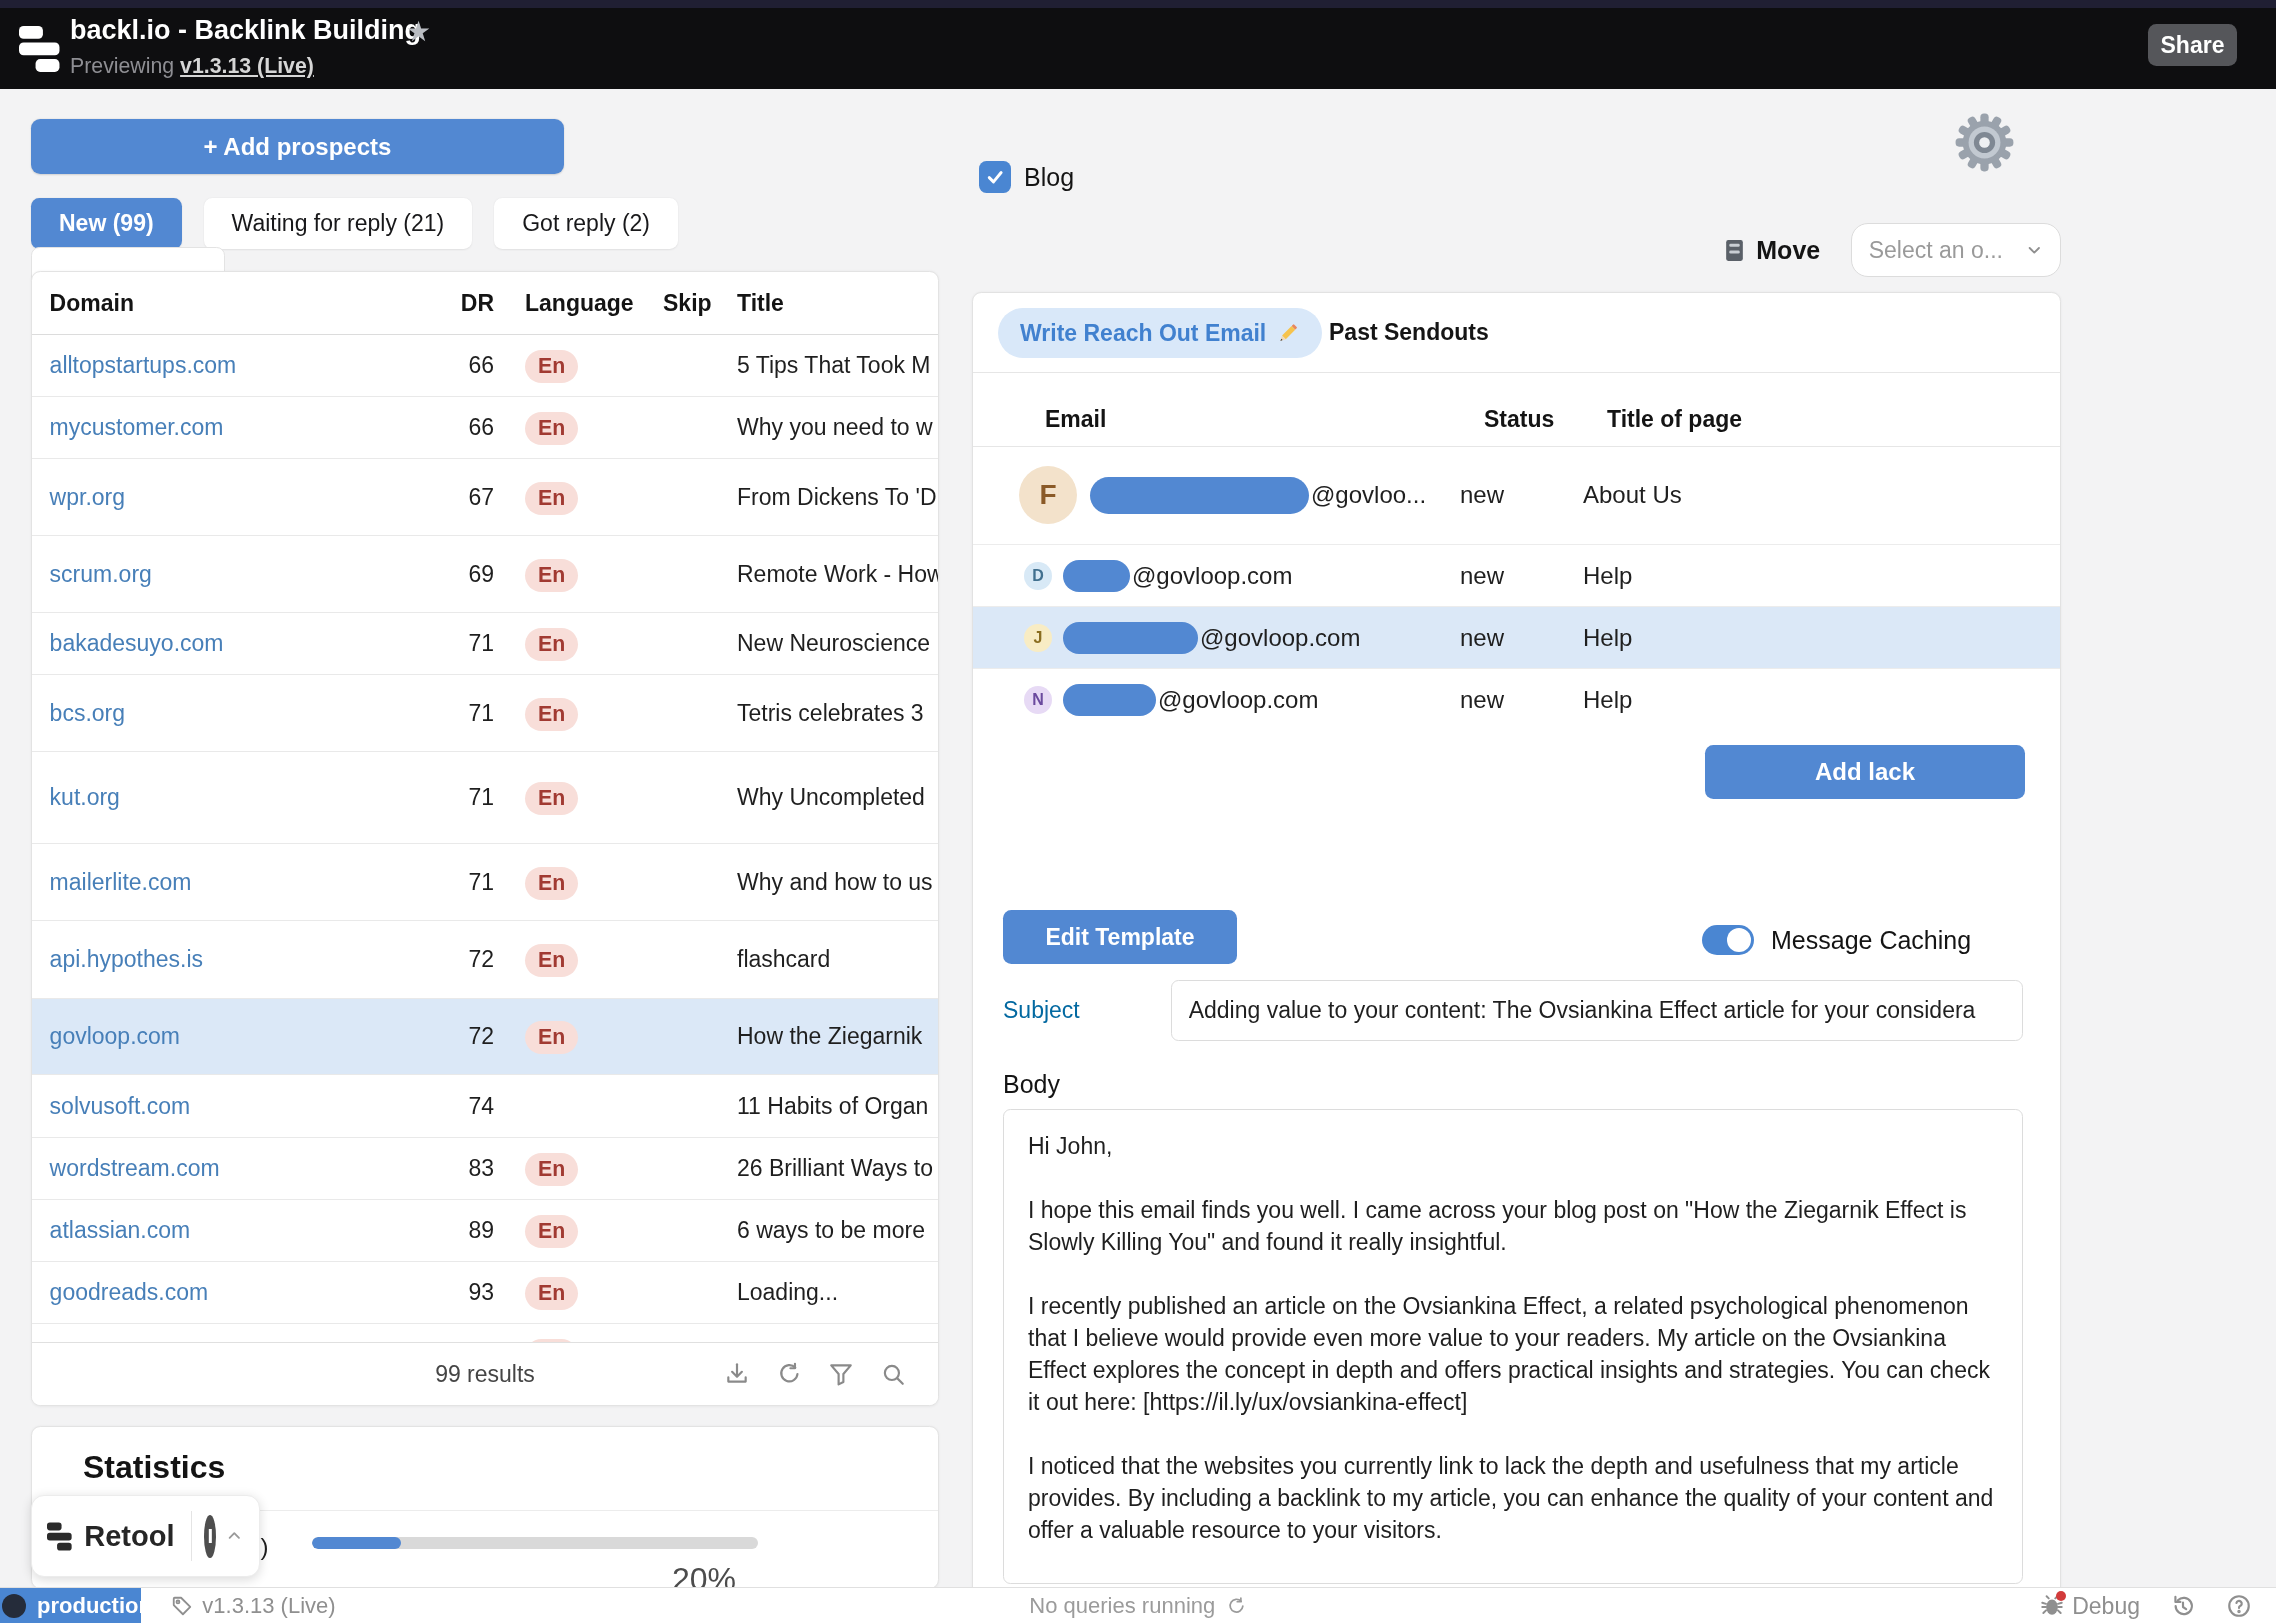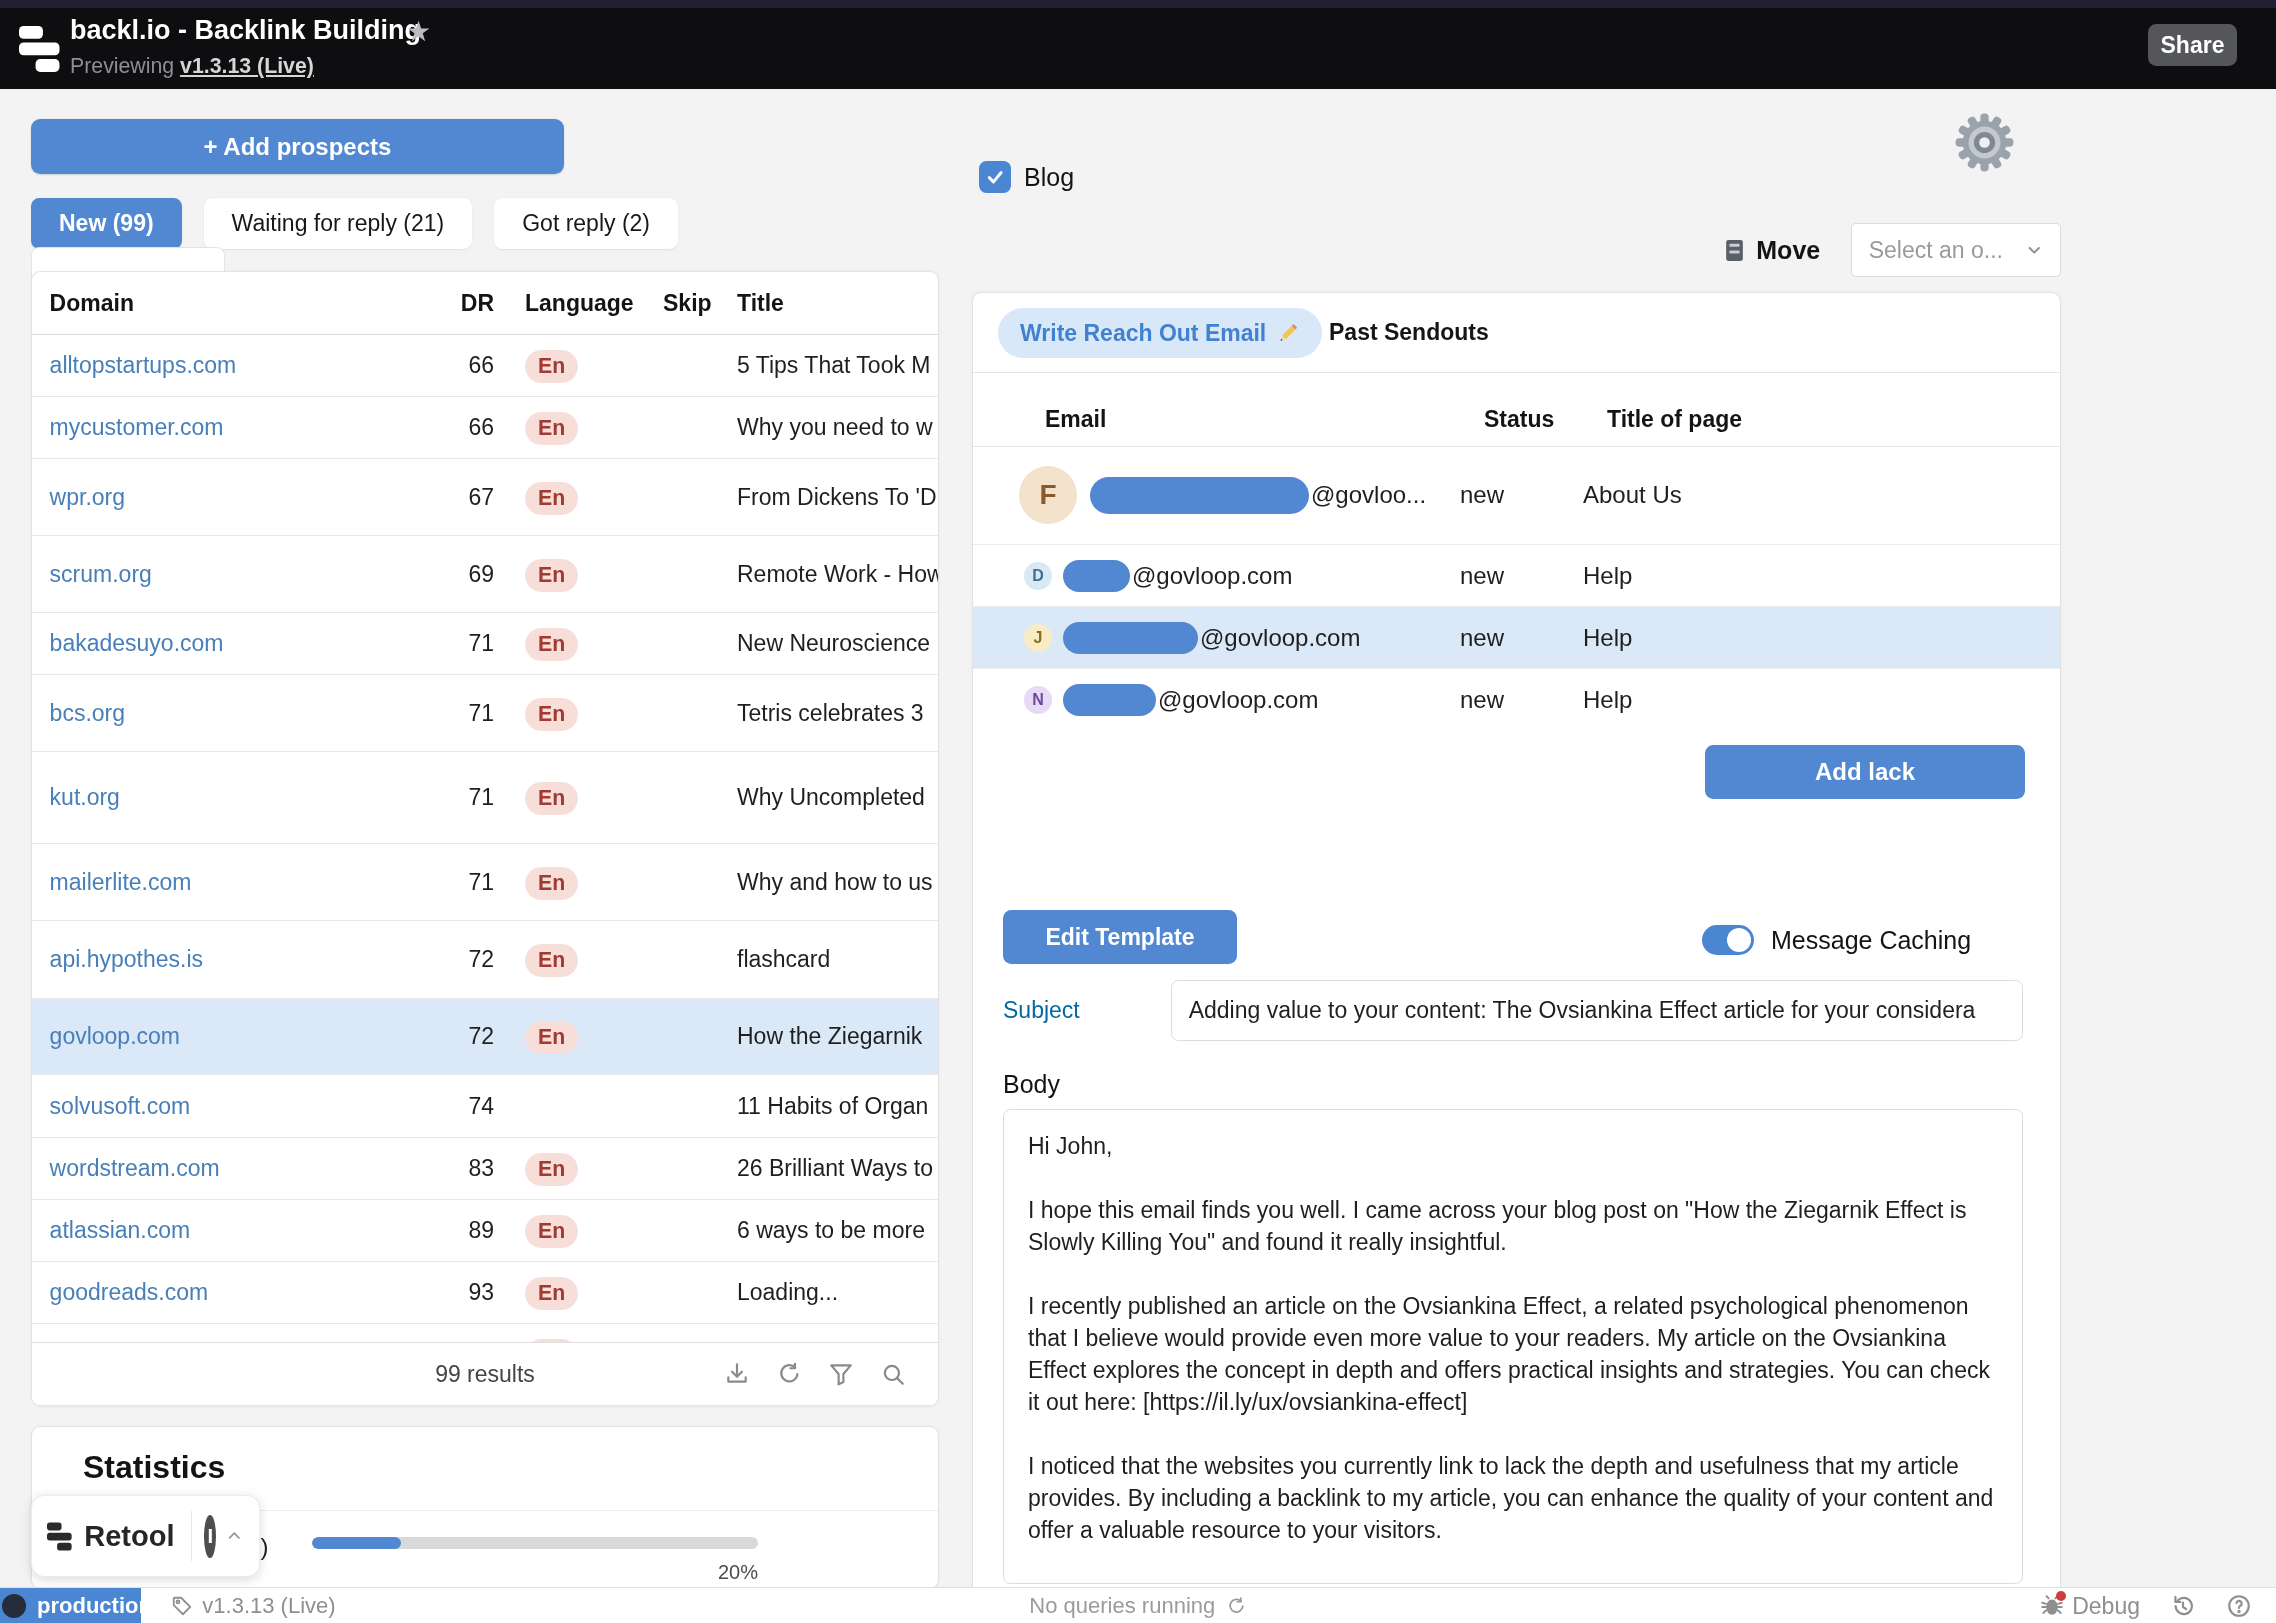--- a/index.html
+++ b/index.html
@@ -48,38 +48,38 @@
   .ficons svg{display:block;cursor:pointer;}
 
   
   .scard{position:absolute;left:31px;top:1426px;width:906px;height:161px;background:#fff;border:0.9px solid #e3e3e3;
          border-radius:9.3px;z-index:2;overflow:hidden;box-shadow:0 0.9px 2.8px rgba(0,0,0,.05);}
   .s-title{position:absolute;left:51px;top:22px;font-size:32px;font-weight:800;color:#141414;}
   .s-div{position:absolute;left:0;right:0;top:83px;height:0.9px;background:#ececec;}
   .s-label{position:absolute;left:51px;top:106px;font-size:24px;color:#1f1f1f;}
   .s-bar{position:absolute;left:280px;top:110px;width:446px;height:12px;border-radius:6.5px;background:#d9d9d9;overflow:hidden;}
   .s-fill{height:100%;background:#5288d2;border-radius:6.5px;}
-  .s-pct{position:absolute;left:640px;top:134px;width:86px;text-align:right;font-size:20px;color:#4c4c4c;}
+  .s-pct{position:absolute;left:640px;top:134px;width:86px;text-align:left;font-size:32px;color:#4c4c4c;}
 
   
   .wmark{position:absolute;left:31px;top:1495px;width:229px;height:82px;background:#fff;border:0.9px solid #ececec;border-radius:13px;
          z-index:50;box-shadow:0 2.8px 11px rgba(0,0,0,.14);display:flex;align-items:center;padding:0 15px;box-sizing:border-box;cursor:pointer;}
   .wm-brand{font-size:29px;font-weight:800;color:#262626;margin-left:9.3px;}
   .wm-div{width:0.9px;height:50px;background:#e4e4e4;margin:0 13px 0 16.7px;}
   .wm-circle{width:43px;height:43px;border-radius:50%;background:#4e4e4e;color:#fff;font-size:20.4px;font-weight:600;
              display:flex;align-items:center;justify-content:center;}
   .wm-chev{margin-left:9.3px;}
 
   
   .chk{position:absolute;left:979px;top:161px;width:32px;height:32px;background:#4a86d2;border-radius:7.4px;
        display:flex;align-items:center;justify-content:center;cursor:pointer;}
   .chk-label{position:absolute;left:1024px;top:160px;font-size:25px;line-height:35px;color:#141414;}
   .gear{position:absolute;left:1955px;top:113px;cursor:pointer;}
   .move{position:absolute;left:1722px;top:227px;display:flex;align-items:center;gap:9.3px;font-size:25px;font-weight:600;color:#141414;cursor:pointer;height:46px;}
-  .select{position:absolute;left:1851px;top:223px;width:210px;height:54px;background:#fff;border:0.9px solid #dcdcdc;border-radius:5px;
+  .select{position:absolute;left:1851px;top:223px;width:210px;height:54px;background:#fff;border:0.9px solid #dcdcdc;border-radius:17px;
           display:flex;align-items:center;padding:0 16.7px;box-sizing:border-box;font-size:23px;color:#9a9a9a;cursor:pointer;}
   .select .sel-txt{flex:1;white-space:nowrap;overflow:hidden;}
 
   .ecard{position:absolute;left:972px;top:292px;width:1089px;height:1495px;background:#fff;border:0.9px solid #e2e2e2;
          border-radius:9.3px;z-index:2;box-shadow:0 0.9px 2.8px rgba(0,0,0,.05);overflow:hidden;box-sizing:border-box;}
   .etabs{position:relative;height:79px;border-bottom:0.9px solid #e6e6e6;}
   .epill{position:absolute;left:25px;top:15px;height:50px;border-radius:25px;background:#d9e8f9;display:flex;align-items:center;
          gap:9.3px;padding:0 22px;font-size:23px;font-weight:600;color:#4181cf;cursor:pointer;white-space:nowrap;}
   .epast{position:absolute;left:356px;top:0;line-height:79px;font-size:23px;font-weight:700;color:#151515;cursor:pointer;}
   .ehead{position:absolute;left:0;right:0;top:100px;height:53px;font-size:23px;font-weight:700;color:#141414;border-bottom:0.9px solid #e6e6e6;}

